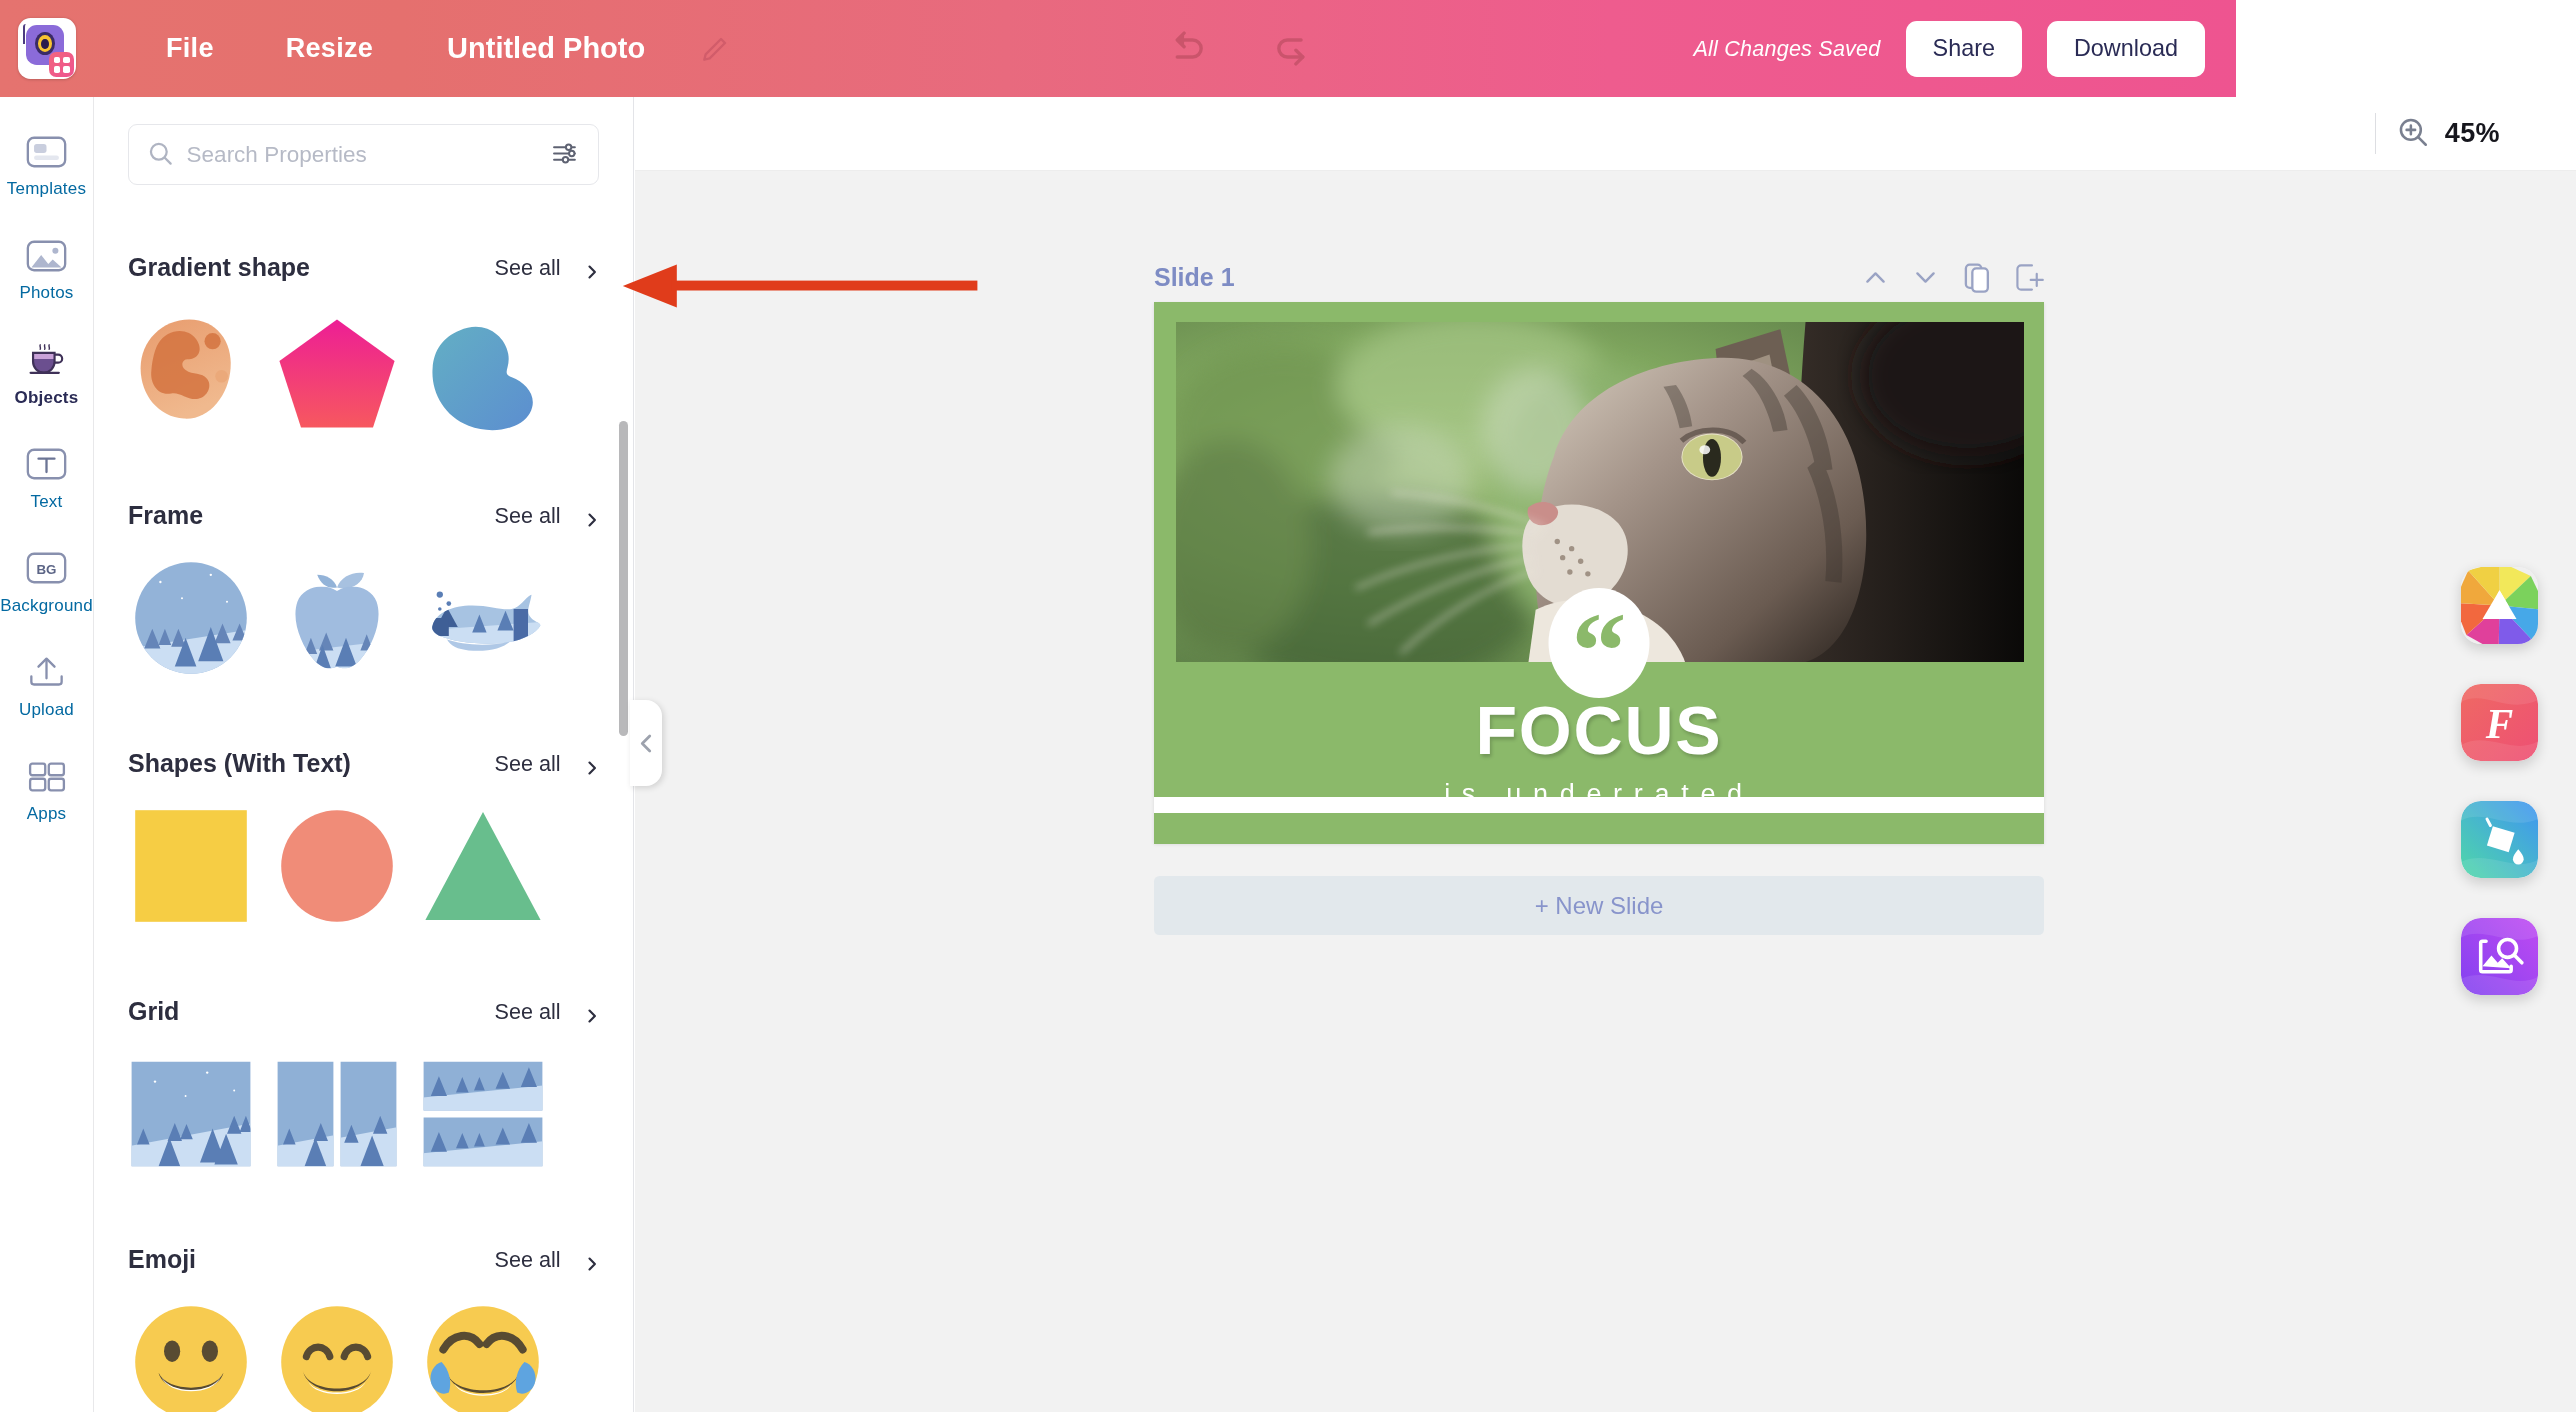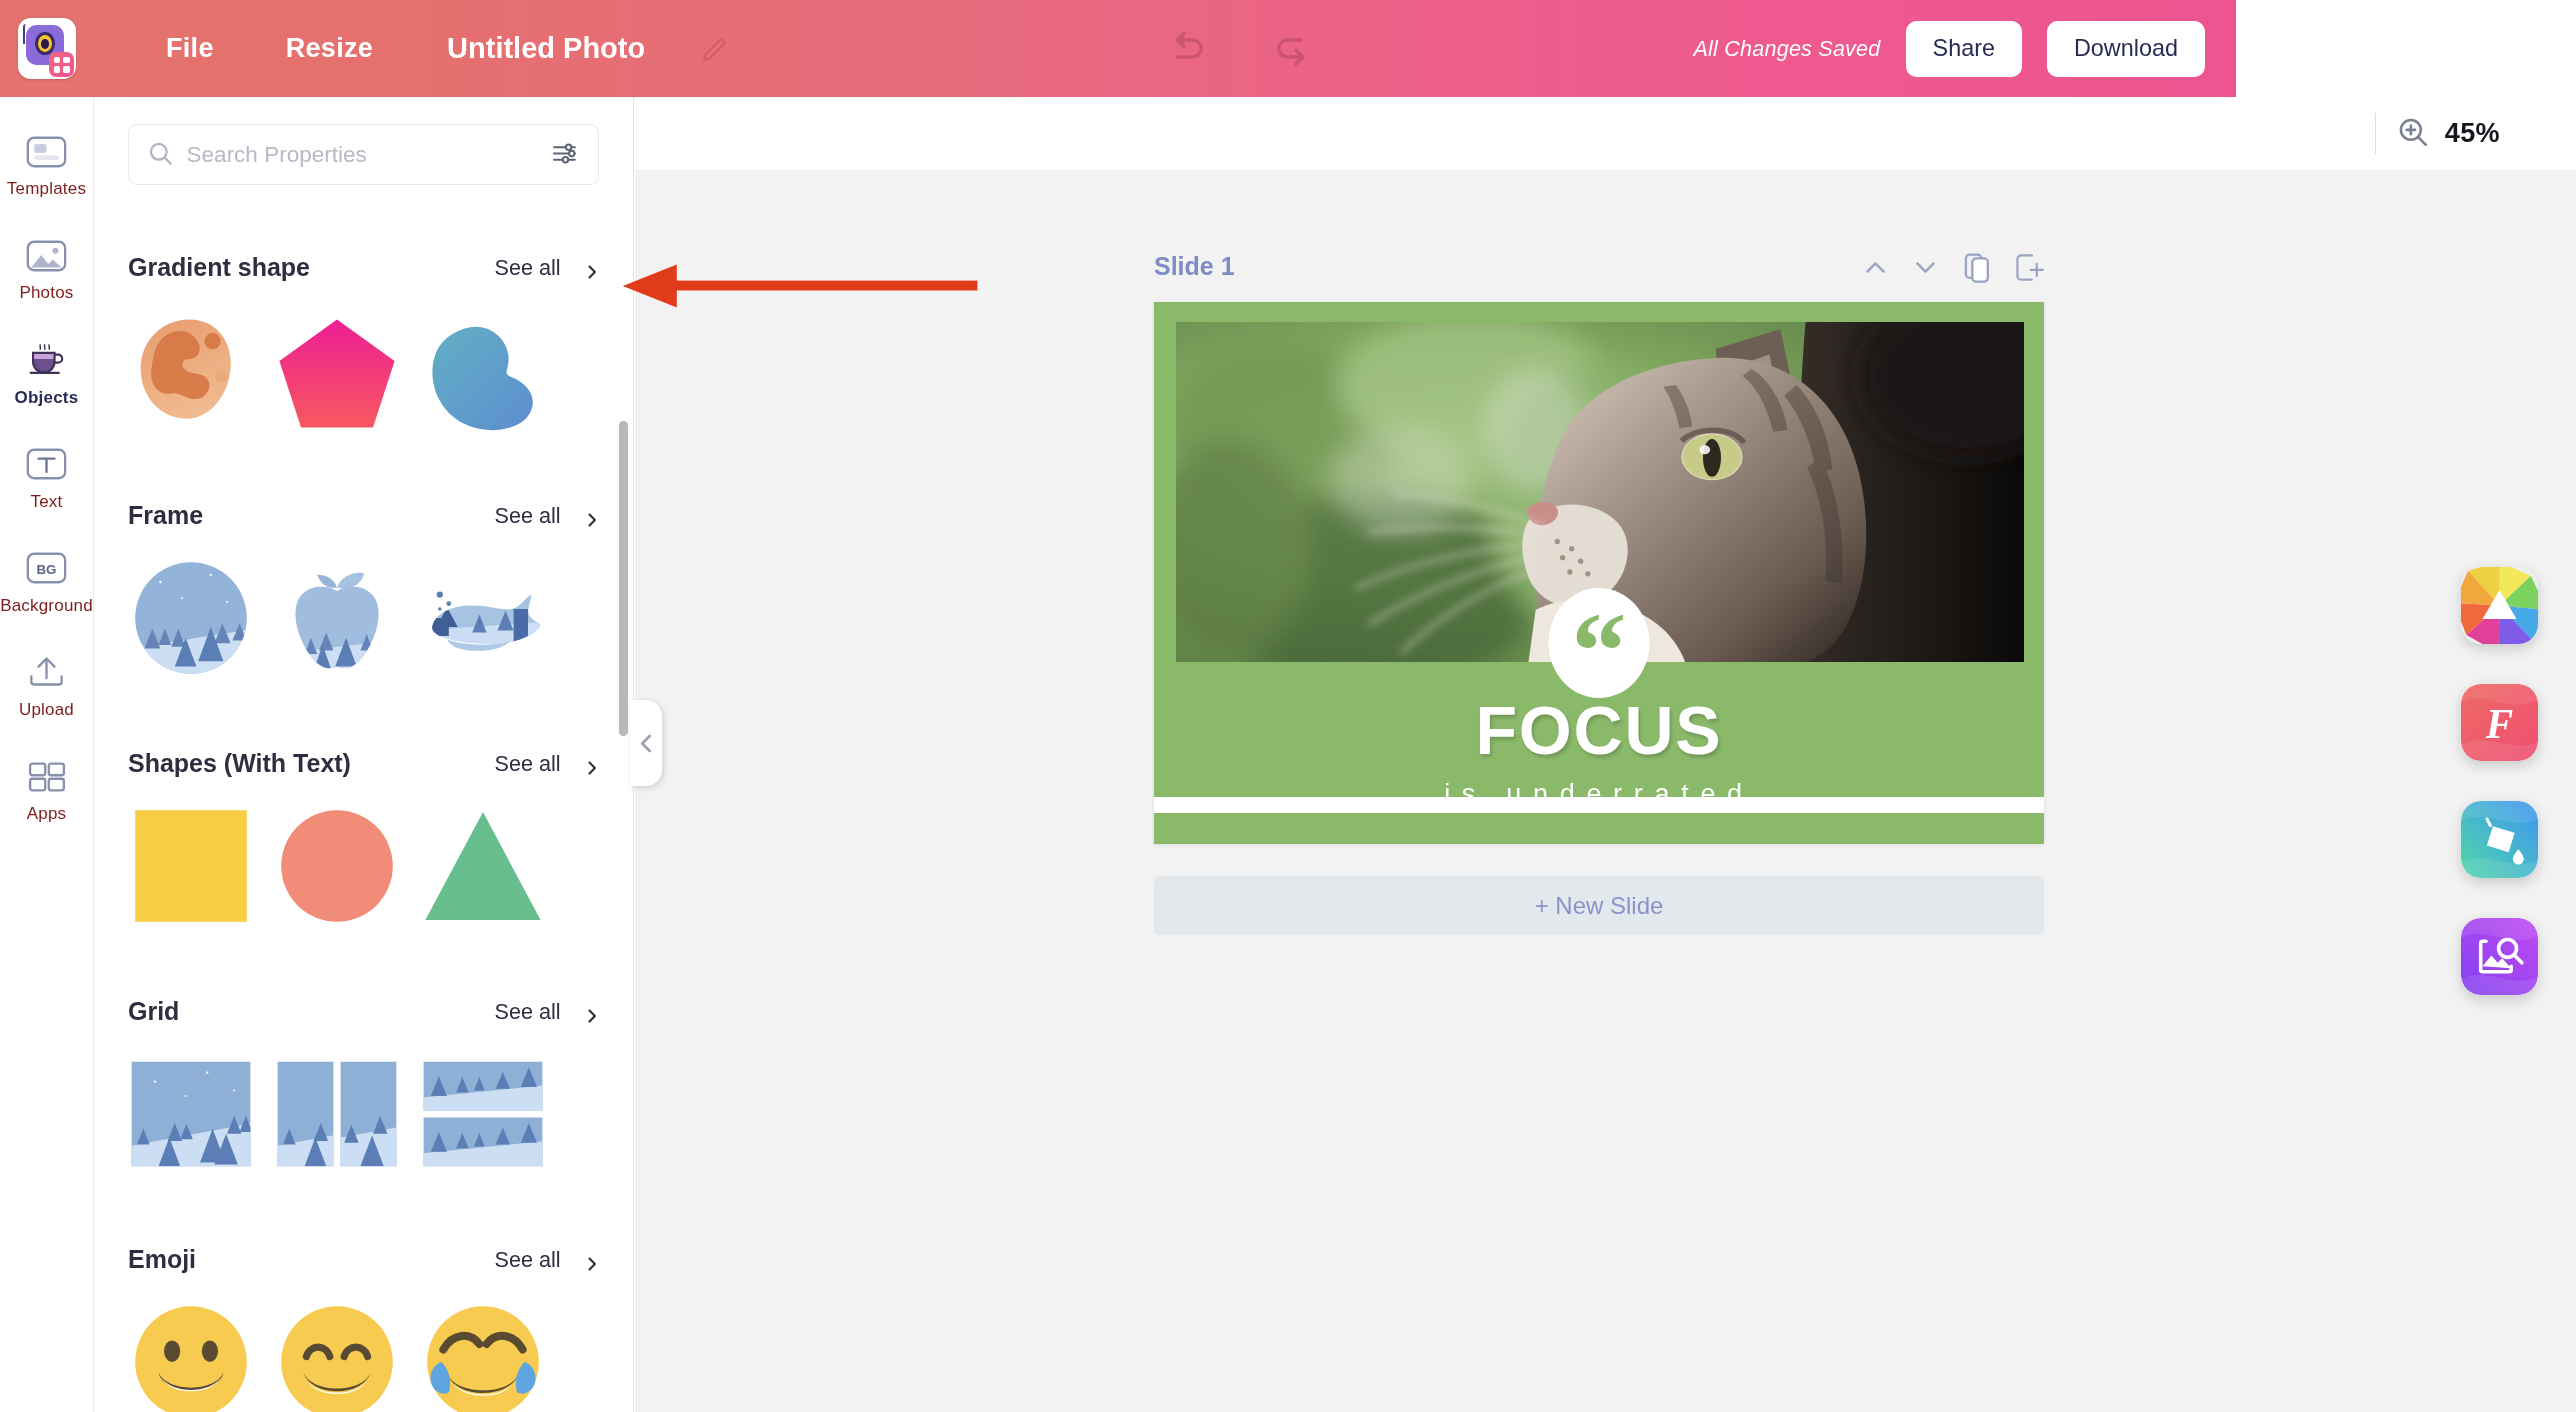--- a/index.html
+++ b/index.html
@@ -82,21 +82,21 @@
   .rail {
     position: absolute; left: 0; top: 97px; width: 94px; height: 1315px;
     background: #ffffff; border-right: 0.9px solid #E8E8EA;
     display: flex; flex-direction: column; align-items: center; padding-top: 34px;
   }
   .rail-item {
     width: 94px; display: flex; flex-direction: column; align-items: center;
     margin-bottom: 36px; cursor: pointer;
   }
   .rail-ico { width: 47px; height: 41px; display: flex; align-items: center; justify-content: center; }
-  .rail-lbl { font-size: 17px; color: #7f1d1d; margin-top: 7.2px; letter-spacing: 0.2px; }
+  .rail-lbl { font-size: 17px; color: #0369a1; margin-top: 7.2px; letter-spacing: 0.2px; }
   .rail-item.active .rail-lbl { color: #2A2B55; font-weight: 700; }
 
   
   .panel {
     position: absolute; left: 94px; top: 97px; width: 540px; height: 1315px;
     background: #ffffff; border-right: 0.9px solid #E3E4E8; overflow: hidden;
   }
   .search-box {
     margin: 27px 34px 0 34px; height: 61px; border: 0.9px solid #E6E7EB; border-radius: 9px;
     display: flex; align-items: center; padding: 0 18px; background:#fff;
@@ -134,21 +134,21 @@
   }
   .zoom-bar {
     position: absolute; left: 635px; top: 97px; width: 1941px; height: 74px;
     background: #ffffff; display: flex; align-items: center; justify-content: flex-end;
     padding-right: 76px; gap: 14.4px; border-bottom: 0.9px solid #EDEDED;
   }
   .zoom-div { position:absolute; right: 200px; top: 16px; width:0.9px; height: 41px; background:#DDDEE2; }
   .zoom-val { font-size: 27px; font-weight: 700; color: #16161D; letter-spacing:0.4px; }
 
   .slide-wrap { position: absolute; left: 1154px; top: 252px; width: 890px; }
-  .slide-head { display: flex; align-items: flex-start; justify-content: space-between; height: 50px; }
+  .slide-head { display: flex; align-items: center; justify-content: space-between; height: 50px; }
   .slide-label { font-size: 25px; font-weight: 700; color: #7E8CC4; }
   .slide-tools { display: flex; align-items: center; gap: 23.4px; }
   .slide-tools span { cursor: pointer; display: flex; }
 
   .slide {
     width: 890px; height: 542px; background: #8BB96A; position: relative; overflow: hidden;
     box-shadow: 0 0.9px 3.6px rgba(0,0,0,.10);
   }
   .photo {
     position: absolute; left: 21.6px; top: 20px; width: 848px; height: 340px; overflow: hidden;

